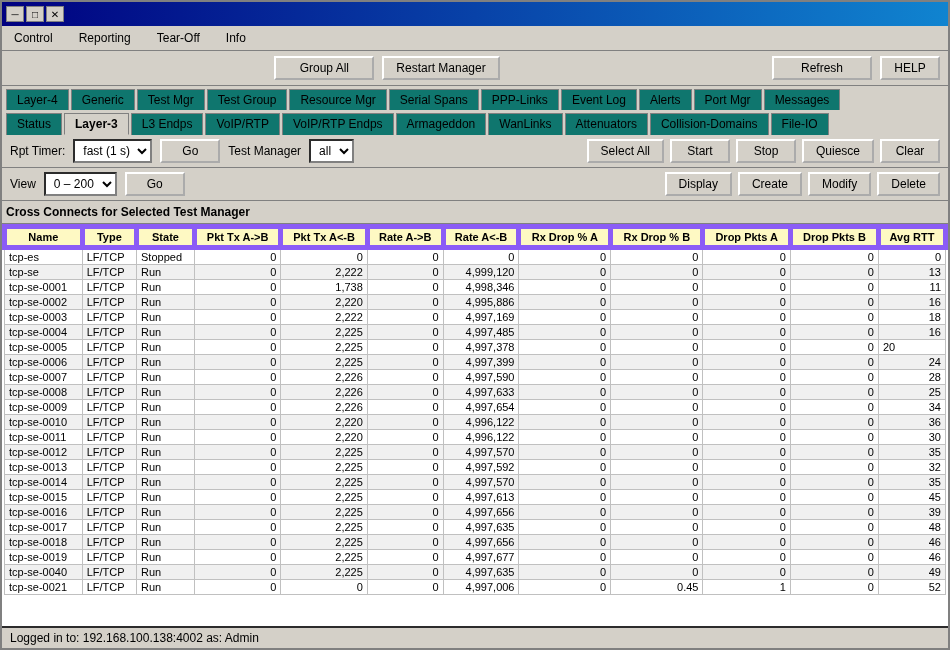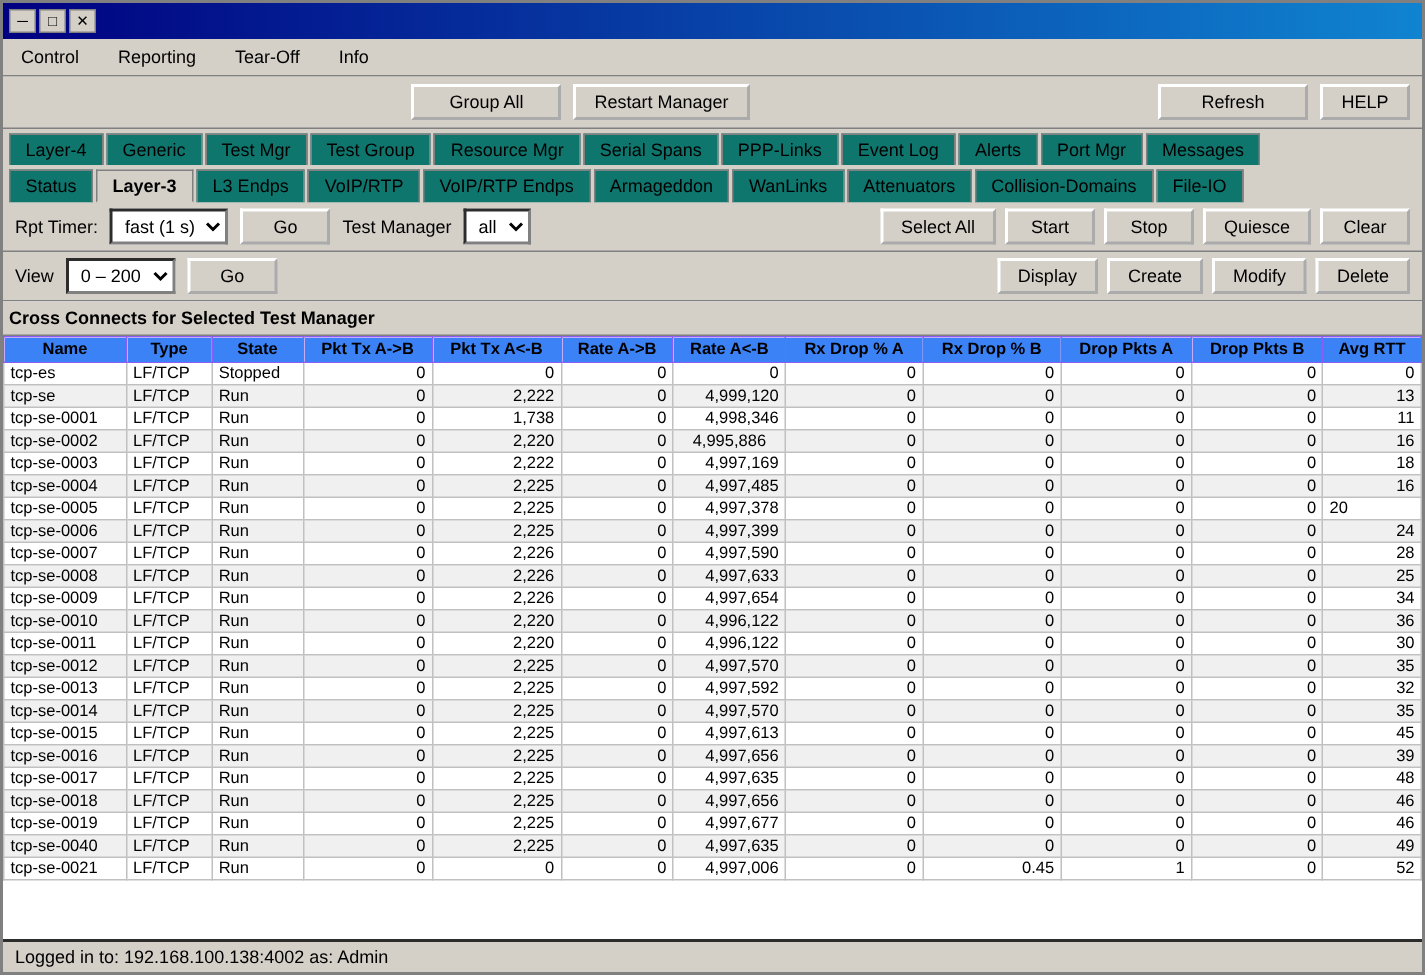--- a/index.html
+++ b/index.html
@@ -141,22 +141,22 @@
     .table-wrapper {
       flex: 1;
       overflow: auto;
     }
     table {
       width: 100%;
       border-collapse: collapse;
       font-size: 11px;
     }
     thead th {
-      background: #3b82f6;
-      border: 1px solid #8b5cf6;
+      background: #fef9c3;
+      border: 5px solid #8b5cf6;
       padding: 2px 4px;
       text-align: center;
       font-weight: bold;
       position: sticky;
       top: 0;
       white-space: nowrap;
       margin-top: 40px;
     }
     tbody td {
       border: 1px solid #c0c0c0;
@@ -330,21 +330,21 @@
               <td style="text-align: right;">0</td>
               <td style="text-align: right;">11</td>
             </tr>
             <tr>
               <td>tcp-se-0002</td>
               <td>LF/TCP</td>
               <td>Run</td>
               <td style="text-align: right;">0</td>
               <td style="text-align: right;">2,220</td>
               <td style="text-align: right;">0</td>
-              <td style="text-align: center;">4,995,886</td>
+              <td style="text-align: right;">4,995,886</td>
               <td style="text-align: right;">0</td>
               <td style="text-align: right;">0</td>
               <td style="text-align: right;">0</td>
               <td style="text-align: right;">0</td>
               <td style="text-align: right;">16</td>
             </tr>
             <tr>
               <td>tcp-se-0003</td>
               <td>LF/TCP</td>
               <td>Run</td>

